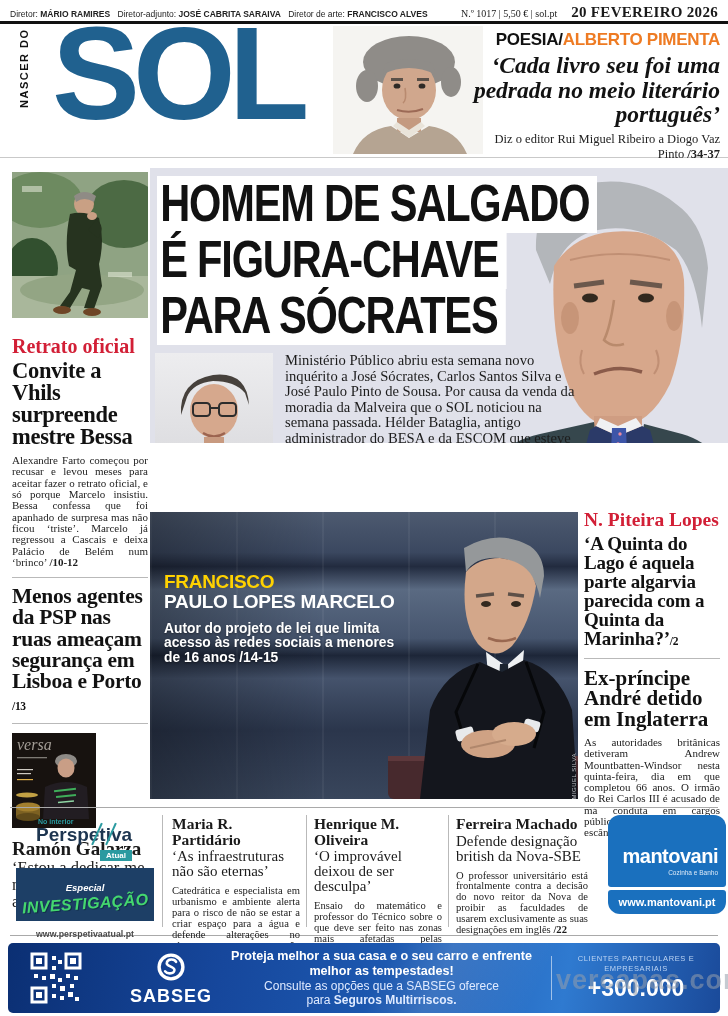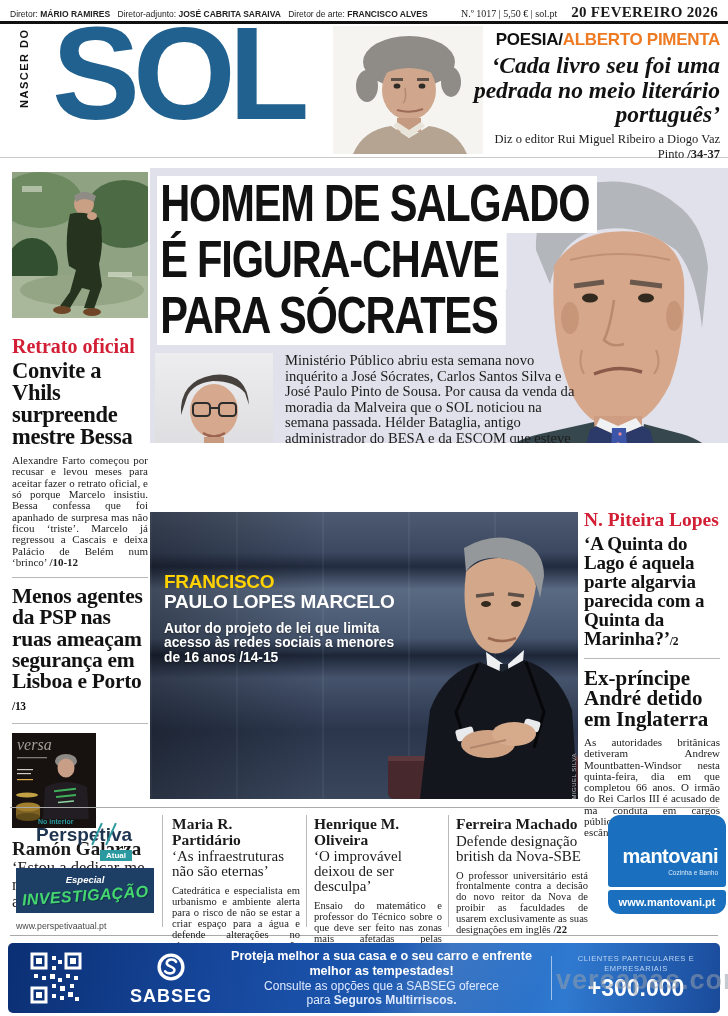--- a/index.html
+++ b/index.html
@@ -88,26 +88,26 @@
   .brief-body{font-size:10.6px;line-height:10.9px;text-align:justify;margin-top:7px;color:#1c1c1c;}
 
   
   .persp{position:absolute;left:16px;top:818px;width:138px;}
   .persp-over{font-family:"Liberation Sans","DejaVu Sans",sans-serif;font-size:7px;font-weight:bold;color:#2a9aa0;margin-left:22px;}
   .persp-word{position:relative;font-family:"Liberation Sans","DejaVu Sans",sans-serif;font-weight:bold;font-size:19px;color:#1d3550;margin-left:20px;line-height:1;}
   .slash{position:absolute;width:2px;height:24px;background:#2a9aa0;top:-3px;transform:rotate(24deg);}
   .slash.s1{left:60px;} .slash.s2{left:74px;}
   .persp-badge{display:inline-block;background:#2a9aa0;color:#fff;font-family:"Liberation Sans","DejaVu Sans",sans-serif;
                font-weight:bold;font-size:8px;padding:1px 6px;margin-left:84px;margin-top:1px;}
-  .persp-box{background:#1d3f66;margin-top:6px;padding:6px 0 8px;text-align:center;}
+  .persp-box{background:#1d3f66;margin-top:6px;padding:14px 0 8px;text-align:center;}
   .persp-esp{color:#fff;font-style:italic;font-weight:bold;font-size:9.5px;font-family:"Liberation Sans","DejaVu Sans",sans-serif;}
   .persp-inv{display:inline-block;color:#44d76f;font-weight:bold;font-style:italic;font-size:16px;letter-spacing:.4px;
              font-family:"Liberation Sans","DejaVu Sans",sans-serif;transform:rotate(-4deg);margin-top:2px;
              text-shadow:1px 1px 0 #123049;}
-  .persp-url{font-family:"Liberation Sans","DejaVu Sans",sans-serif;font-weight:normal;font-size:8.8px;color:#4a4a4a;margin-top:8px;}
+  .persp-url{text-align:center;font-family:"Liberation Sans","DejaVu Sans",sans-serif;font-weight:bold;font-size:8.8px;color:#4a4a4a;margin-top:8px;}
 
   
   .mantovani{position:absolute;left:608px;top:815px;width:118px;}
   .mant-main{background:#1a70be;border-radius:12px 12px 3px 3px;height:72px;padding:6px 8px 0;box-sizing:border-box;text-align:right;}
   .mant-logo{color:#fff;font-family:"Liberation Sans","DejaVu Sans",sans-serif;font-weight:bold;font-size:20px;letter-spacing:-.5px;margin-top:24px;}
   .mant-tag{color:#dce9f7;font-family:"Liberation Sans","DejaVu Sans",sans-serif;font-size:6.5px;margin-top:1px;}
   .mant-url{background:#1a70be;border-radius:3px 3px 12px 12px;margin-top:3px;padding:6px 0;text-align:center;
             color:#fff;font-family:"Liberation Sans","DejaVu Sans",sans-serif;font-weight:bold;font-size:11px;}
 
   

